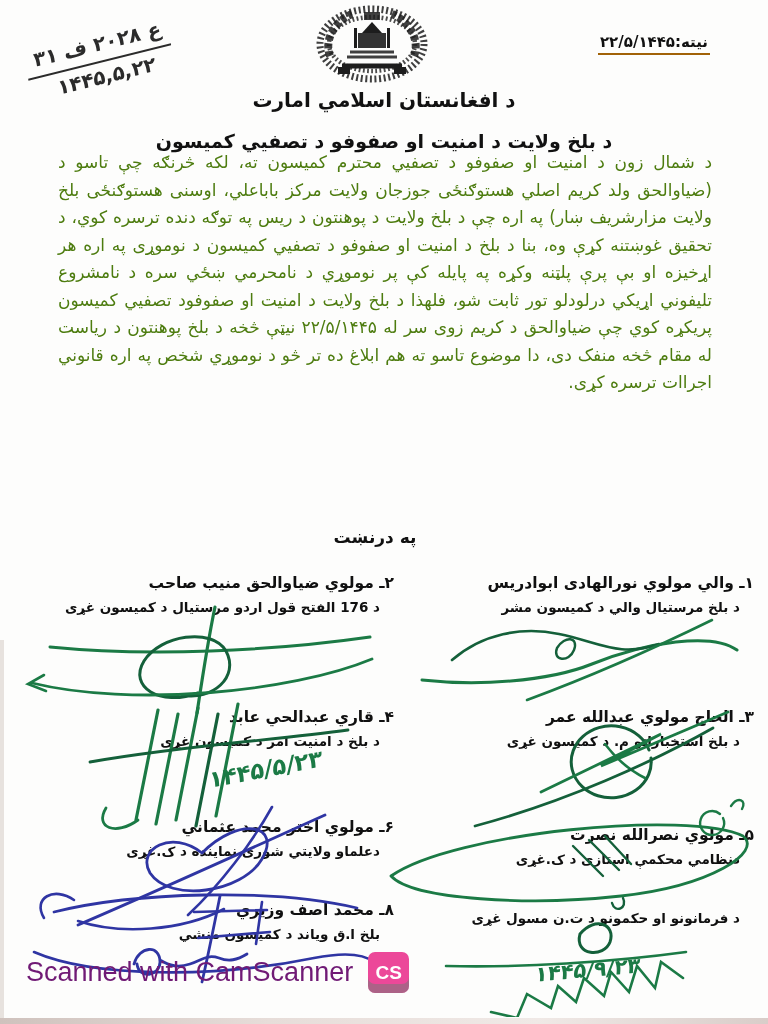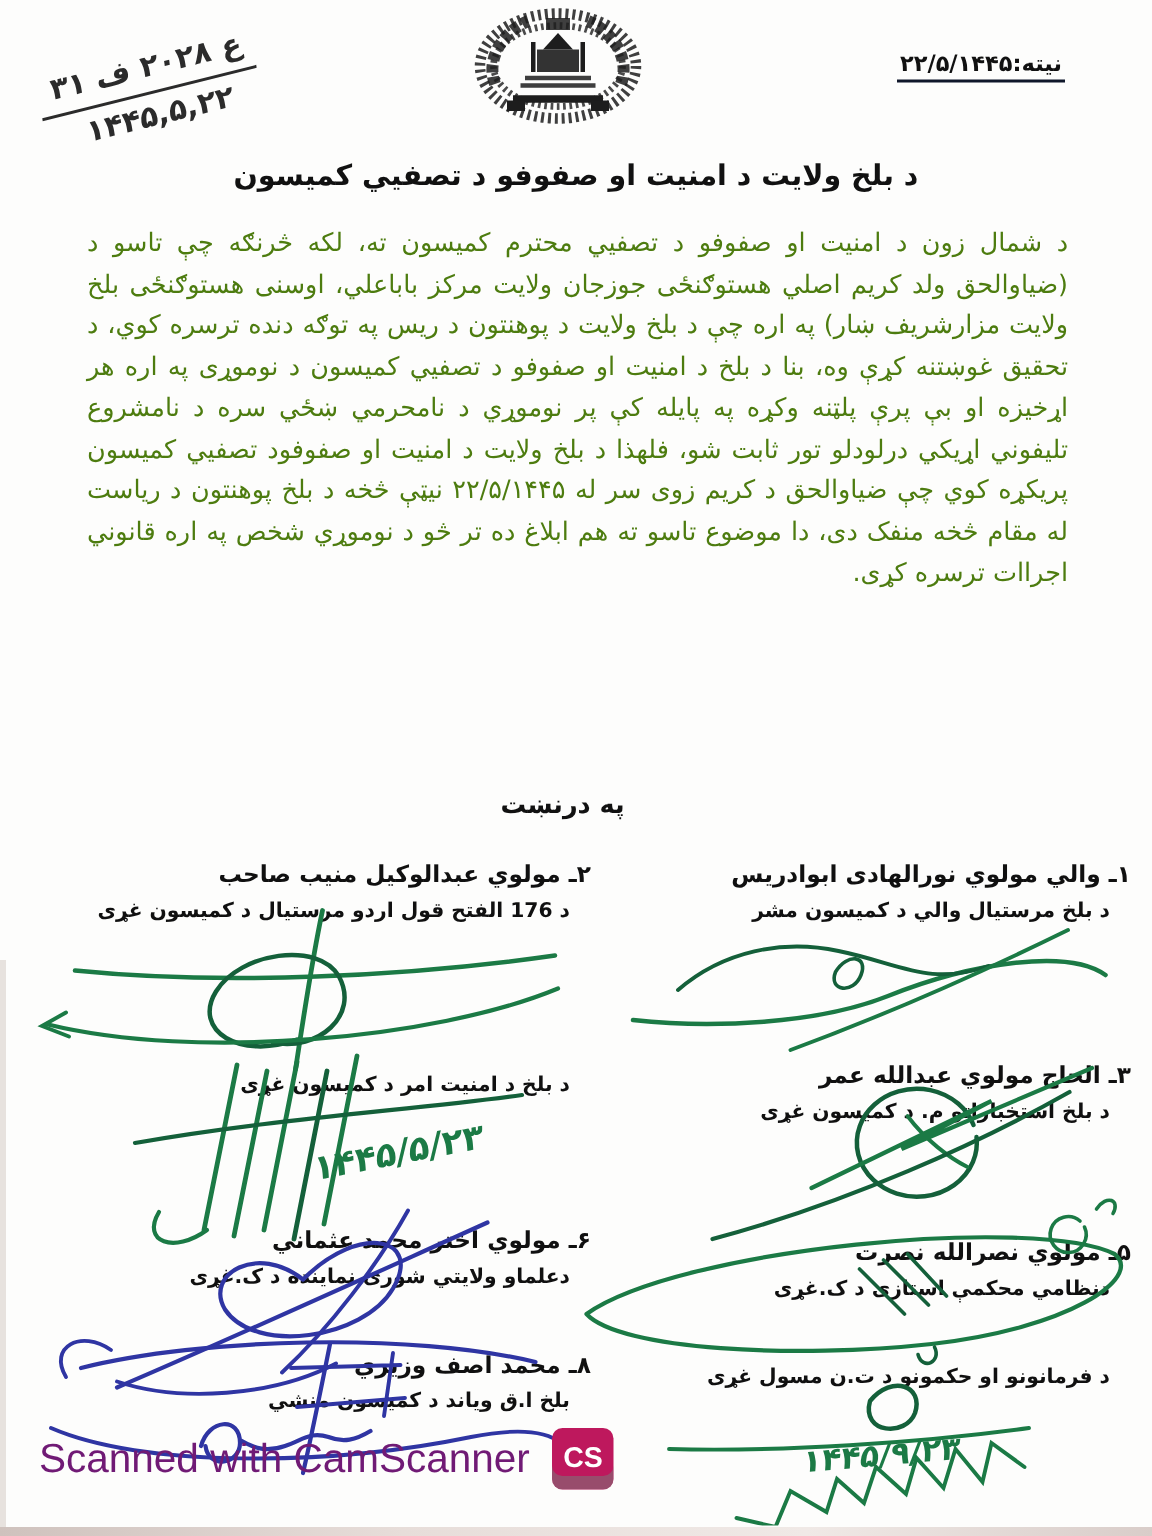--- a/index.html
+++ b/index.html
@@ -12,21 +12,21 @@
   .hw-note{
     position:absolute;top:30px;left:26px;direction:rtl;text-align:center;
     transform:rotate(-14deg) skewX(-6deg);color:#2b2b2b;
     font-size:20px;font-weight:600;letter-spacing:2px;line-height:1.45;
   }
   .hw-note .l1{display:inline-block;border-bottom:2px solid #2b2b2b;padding:0 8px 2px;}
   .hw-note .l2{display:block;padding-left:10px;}
   .emblem{position:absolute;top:4px;left:314px;width:116px;height:82px;}
   .date-line{
     position:absolute;top:33px;right:58px;direction:rtl;
-    font-weight:bold;font-size:15px;border-bottom:2px solid #0f172a;padding:0 2px 2px;
+    font-weight:bold;font-size:15px;border-bottom:2px solid #a16207;padding:0 2px 2px;
   }
   
   .title{position:absolute;top:88px;left:0;width:100%;text-align:center;direction:rtl;font-weight:bold;}
   .title .t1{font-size:20px;}
   .title .t2{font-size:19px;margin-top:18px;}
   
   .body-text{
     position:absolute;top:149px;right:56px;width:654px;direction:rtl;
     text-align:justify;font-size:17px;line-height:27.5px;font-weight:normal;color:#4d7c0f;
   }
@@ -50,21 +50,21 @@
   .ink-b{stroke:#2f35a3;fill:none;stroke-linecap:round;}
   .hw-date{
     position:absolute;direction:ltr;color:#1b7a45;font-weight:bold;
     letter-spacing:1px;
   }
   .hw-d4{top:756px;left:208px;font-size:23px;transform:rotate(-11deg) skewX(-8deg);}
   .hw-d7{top:958px;right:128px;font-size:21px;transform:rotate(-5deg) skewX(-10deg);}
   
   .watermark{position:absolute;left:26px;top:952px;display:flex;align-items:center;gap:15px;}
   .cs-badge{
-    width:41px;height:41px;border-radius:7px;background:#be185d;
+    width:41px;height:41px;border-radius:7px;background:#ec4899;
     color:#fff;font-family:"Liberation Sans",sans-serif;font-weight:bold;font-size:19px;
     display:flex;align-items:center;justify-content:center;
     box-shadow:inset 0 -9px 0 rgba(120,120,120,.55);
   }
   .wm-text{color:#701a75;font-size:27px;font-family:"Liberation Sans",sans-serif;}
   
   .edge-bottom{position:absolute;bottom:0;left:0;width:100%;height:6px;
     background:linear-gradient(to right,#cfc2bd,#e7ddd9 35%,#f0e9e6 70%,#d9cdc9);}
   .edge-left{position:absolute;left:0;top:640px;bottom:0;width:4px;background:#ddd6d2;opacity:.7;}
 </style>
@@ -92,39 +92,41 @@
       <path d="M36 48 h44 M33 53 h50" stroke="#1d1d1d" stroke-width="3" opacity="0.85"></path>
       <path d="M28 62 h60" stroke="#1d1d1d" stroke-width="5"></path>
       <rect x="24" y="63" width="12" height="7" fill="#1d1d1d"></rect>
       <rect x="80" y="63" width="12" height="7" fill="#1d1d1d"></rect>
     </svg>
   </div>
 
   <div class="date-line">نیته:۲۲/۵/۱۴۴۵</div>
 
   <div class="title">
+    <div class="t1">د افغانستان اسلامي امارت</div>
     <div class="t2">د بلخ ولایت د امنیت او صفوفو د تصفیي کمیسون</div>
   </div>
 
   <div class="body-text">د شمال زون د امنیت او صفوفو د تصفیي محترم کمیسون ته، لکه څرنګه چې تاسو د (ضیاوالحق ولد کریم اصلي هستوګنځی جوزجان ولایت مرکز باباعلي، اوسنی هستوګنځی بلخ ولایت مزارشریف ښار) په اره چې د بلخ ولایت د پوهنتون د ریس په توګه دنده ترسره کوي، د تحقیق غوښتنه کړې وه، بنا د بلخ د امنیت او صفوفو د تصفیي کمیسون د نوموړی په اره هر اړخیزه او بې پرې پلټنه وکړه په پایله کې پر نوموړي د نامحرمي ښځي سره د نامشروع تلیفوني اړیکي درلودلو تور ثابت شو، فلهذا د بلخ ولایت د امنیت او صفوفود تصفیي کمیسون پریکړه کوي چې ضیاوالحق د کریم زوی سر له ۲۲/۵/۱۴۴۵ نیټې څخه د بلخ پوهنتون د ریاست له مقام څخه منفک دی، دا موضوع تاسو ته هم ابلاغ ده تر څو د نوموړي شخص په اره قانوني اجراات ترسره کړی.</div>
   <div class="closing">په درنښت</div>
 
   <div class="sig sig-right s1">
     <div class="name">۱ـ والي مولوي نورالهادی ابوادریس</div>
     <div class="role">د بلخ مرستیال والي د کمیسون مشر</div>
   </div>
   <div class="sig sig-left s2">
-    <div class="name">۲ـ مولوي عبدالوکیل منیب صاحب</div>
+    <div class="name">۲ـ مولوي ضیاوالحق منیب صاحب</div>
     <div class="role">د 176 الفتح قول اردو مرستیال د کمیسون غړی</div>
   </div>
   <div class="sig sig-right s3">
     <div class="name">۳ـ الحاج مولوي عبدالله عمر</div>
     <div class="role">د بلخ استخباراتو م. د کمیسون غړی</div>
   </div>
   <div class="sig sig-left s4">
+    <div class="name">۴ـ قاري عبدالحي عابد</div>
     <div class="role">د بلخ د امنیت امر د کمیسون غړی</div>
   </div>
   <div class="sig sig-right s5">
     <div class="name">۵ـ مولوي نصرالله نصرت</div>
     <div class="role">دنظامي محکمې استازی د ک.غړی</div>
   </div>
   <div class="sig sig-left s6">
     <div class="name">۶ـ مولوي اختر محمد عثماني</div>
     <div class="role">دعلماو ولایتي شوری نماینده د ک.غړی</div>
   </div>

